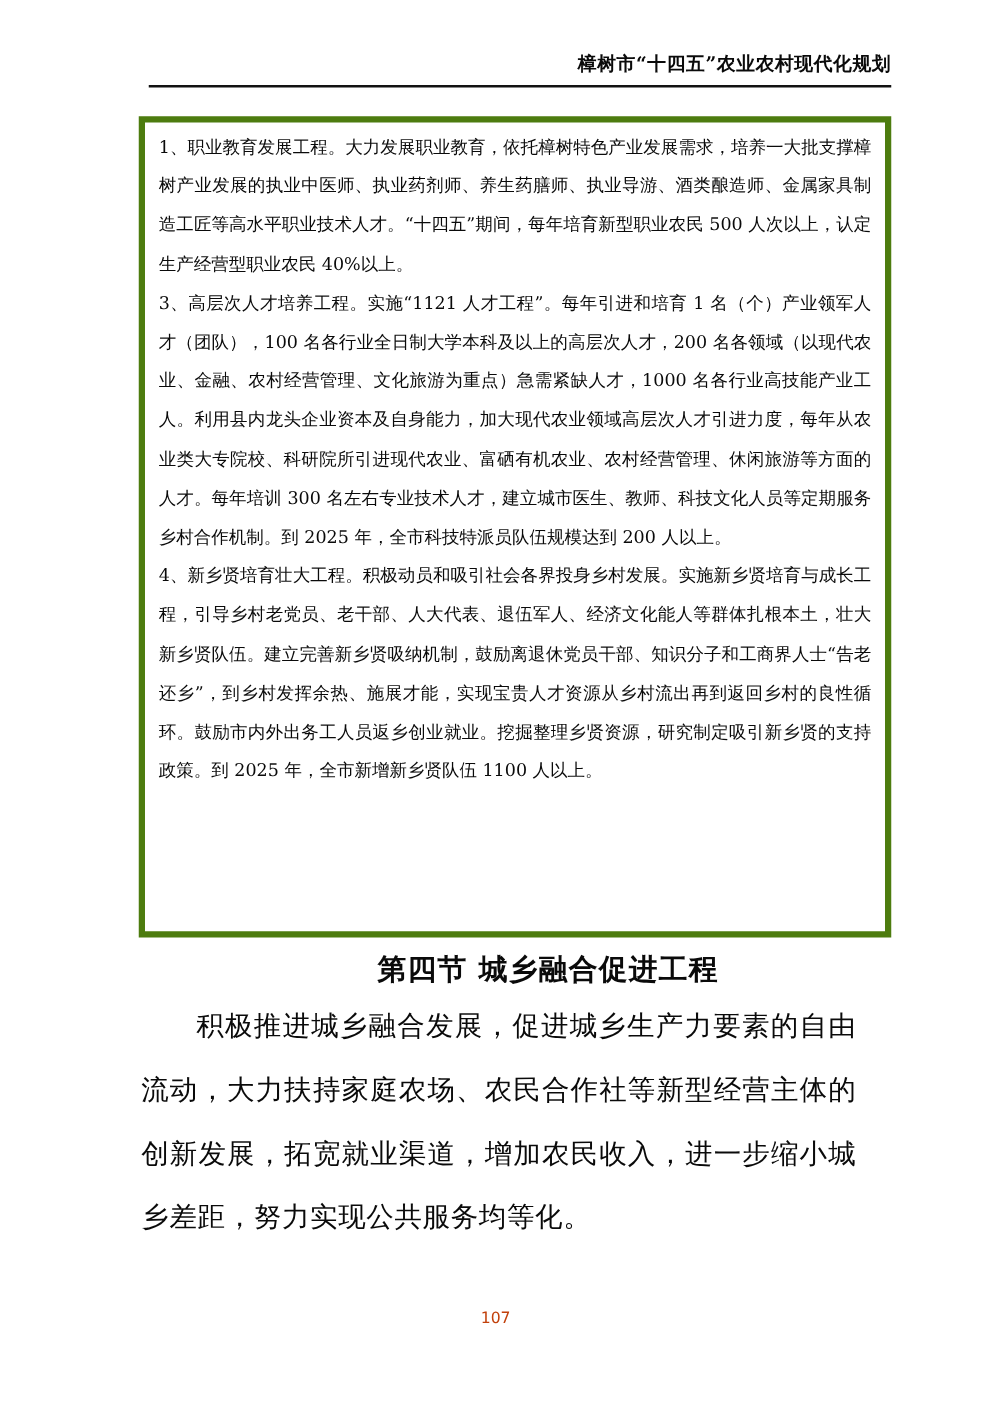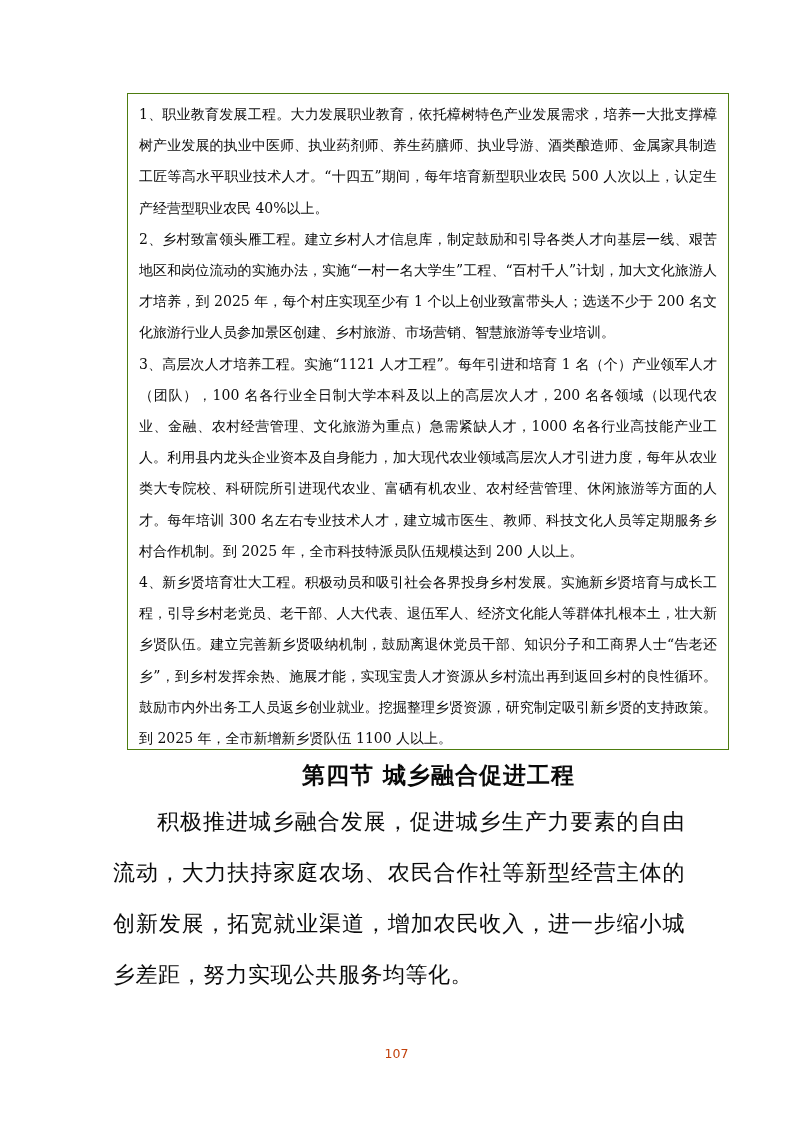--- a/index.html
+++ b/index.html
@@ -22,24 +22,24 @@
     font-size: 15px;
     font-weight: bold;
     letter-spacing: 0.5px;
     padding-bottom: 7px;
     border-bottom: 2px solid #111;
   }
 
   
   .content-box {
     position: absolute;
-    left: 127px; top: 93px;
+    left: 111px; top: 93px;
     width: 602px; height: 657px;
     box-sizing: border-box;
-    border: 1px solid #4d7c0f;
+    border: 5px solid #4d7c0f;
     padding: 5px 11px 12px 11px;
     overflow: hidden;
   }
   .box-para {
     margin: 0;
     font-size: 14px;
     line-height: 31.2px;
     text-align: justify;
     text-justify: inter-ideograph;
   }
@@ -81,24 +81,24 @@
     font-family: "DejaVu Sans", "Liberation Sans", sans-serif;
     font-size: 12.5px;
     color: #c2410c;
   }
 </style>
 </head>
 <body>
 
 <div class="page">
 
+  <div class="doc-header">樟树市“十四五”农业农村现代化规划</div>
 
   <div class="content-box">
     <p class="box-para">1、职业教育发展工程。大力发展职业教育，依托樟树特色产业发展需求，培养一大批支撑樟树产业发展的执业中医师、执业药剂师、养生药膳师、执业导游、酒类酿造师、金属家具制造工匠等高水平职业技术人才。“十四五”期间，每年培育新型职业农民 500 人次以上，认定生产经营型职业农民 40%以上。</p>
-    <p class="box-para">2、乡村致富领头雁工程。建立乡村人才信息库，制定鼓励和引导各类人才向基层一线、艰苦地区和岗位流动的实施办法，实施“一村一名大学生”工程、“百村千人”计划，加大文化旅游人才培养，到 2025 年，每个村庄实现至少有 1 个以上创业致富带头人；选送不少于 200 名文化旅游行业人员参加景区创建、乡村旅游、市场营销、智慧旅游等专业培训。</p>
     <p class="box-para">3、高层次人才培养工程。实施“1121 人才工程”。每年引进和培育 1 名（个）产业领军人才（团队），100 名各行业全日制大学本科及以上的高层次人才，200 名各领域（以现代农业、金融、农村经营管理、文化旅游为重点）急需紧缺人才，1000 名各行业高技能产业工人。利用县内龙头企业资本及自身能力，加大现代农业领域高层次人才引进力度，每年从农业类大专院校、科研院所引进现代农业、富硒有机农业、农村经营管理、休闲旅游等方面的人才。每年培训 300 名左右专业技术人才，建立城市医生、教师、科技文化人员等定期服务乡村合作机制。到 2025 年，全市科技特派员队伍规模达到 200 人以上。</p>
     <p class="box-para">4、新乡贤培育壮大工程。积极动员和吸引社会各界投身乡村发展。实施新乡贤培育与成长工程，引导乡村老党员、老干部、人大代表、退伍军人、经济文化能人等群体扎根本土，壮大新乡贤队伍。建立完善新乡贤吸纳机制，鼓励离退休党员干部、知识分子和工商界人士“告老还乡”，到乡村发挥余热、施展才能，实现宝贵人才资源从乡村流出再到返回乡村的良性循环。鼓励市内外出务工人员返乡创业就业。挖掘整理乡贤资源，研究制定吸引新乡贤的支持政策。到 2025 年，全市新增新乡贤队伍 1100 人以上。</p>
   </div>
 
   <h2 class="section-heading">第四节 城乡融合促进工程</h2>
 
   <p class="section-body">积极推进城乡融合发展，促进城乡生产力要素的自由流动，大力扶持家庭农场、农民合作社等新型经营主体的创新发展，拓宽就业渠道，增加农民收入，进一步缩小城乡差距，努力实现公共服务均等化。</p>
 
   <div class="page-number">107</div>
 

